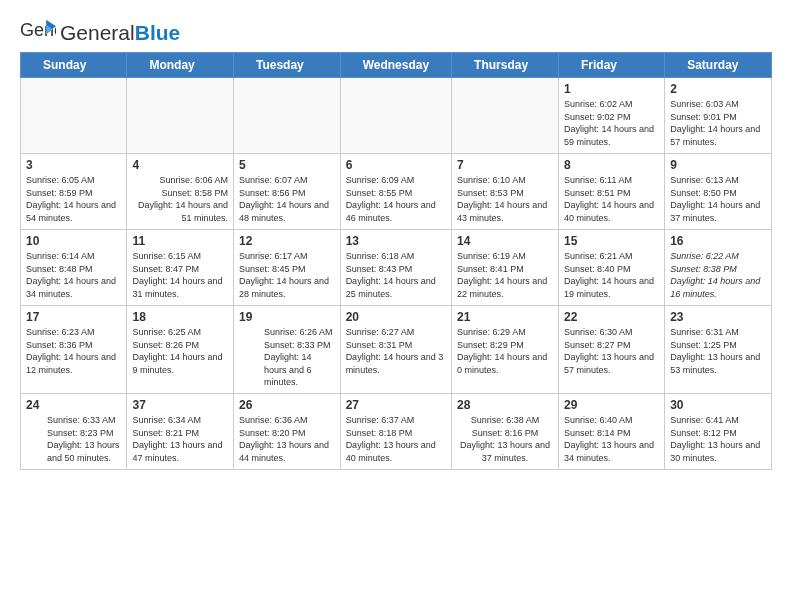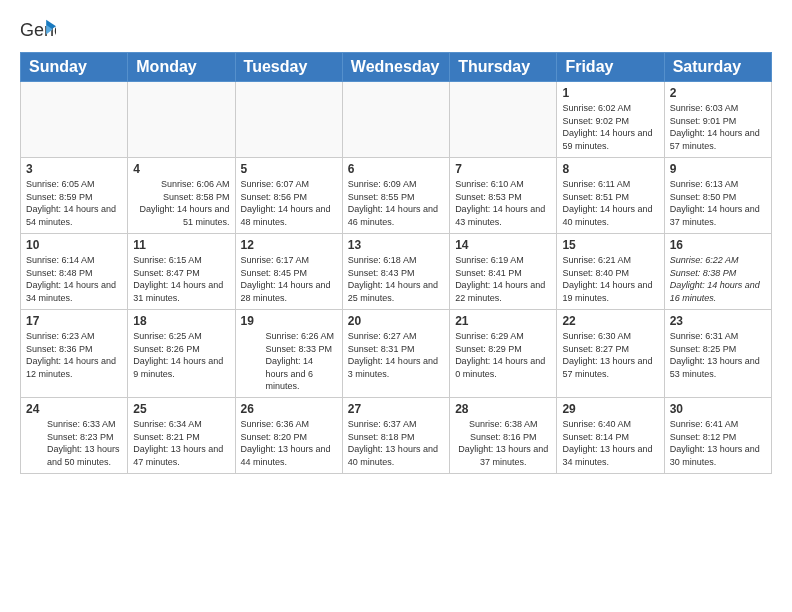--- a/index.html
+++ b/index.html
@@ -45,22 +45,22 @@
     .calendar {
       width: 100%;
       border-collapse: collapse;
       border: 1px solid #ccc;
       font-size: 10px;
     }
     .calendar th {
       background: #3a7abf;
       color: #fff;
       text-align: left;
-      padding: 5px 8px;
-      font-size: 16px;
+      padding: 5px 22px;
+      font-size: 12px;
       font-weight: bold;
       border: 1px solid #5590cc;
     }
     .calendar td {
       vertical-align: top;
       border: 1px solid #ccc;
       padding: 4px 5px;
       width: calc(100% / 7);
       min-height: 72px;
       height: 72px;
@@ -94,20 +94,23 @@
 <body>
 
 <div class="page">
   <div class="header">
     <div class="logo">
       <svg class="logo-icon" viewBox="0 0 44 34" xmlns="http://www.w3.org/2000/svg">
         <text x="0" y="22" font-size="22" font-family="Arial" fill="#333" font-weight="normal">General</text>
         <polygon points="32,2 44,10 32,18" fill="#1a7abf"></polygon>
         <polygon points="32,8 40,14 32,20" fill="#5aaae0"></polygon>
       </svg>
+      <div style="display:flex;flex-direction:column;line-height:1;">
+        <span style="font-size:21px;color:#333;font-family:Arial;">General<span style="font-weight:bold;color:#1a7abf;">Blue</span></span>
+      </div>
     </div>
     <div class="title-block">
       <div class="month-title"></div>
       <div class="subtitle"></div>
     </div>
   </div>
 
   <table class="calendar">
     <thead>
       <tr>
@@ -261,33 +264,33 @@
           </td>
           <td>
             <span class="day-number">22</span>
             <div class="day-info" style="white-space: pre-line;">Sunrise: 6:30 AM
 Sunset: 8:27 PM
 Daylight: 13 hours and 57 minutes.</div>
           </td>
           <td>
             <span class="day-number">23</span>
             <div class="day-info" style="white-space: pre-line;">Sunrise: 6:31 AM
-Sunset: 8:25 PM
+Sunset: 1:25 PM
 Daylight: 13 hours and 53 minutes.</div>
           </td>
         </tr>
         <tr class="week-row">
           <td>
             <span class="day-number">24</span>
             <div class="day-info" style="white-space: pre-line; margin-left: 21px;">Sunrise: 6:33 AM
 Sunset: 8:23 PM
 Daylight: 13 hours and 50 minutes.</div>
           </td>
           <td>
-            <span class="day-number">25</span>
+            <span class="day-number">37</span>
             <div class="day-info" style="white-space: pre-line;">Sunrise: 6:34 AM
 Sunset: 8:21 PM
 Daylight: 13 hours and 47 minutes.</div>
           </td>
           <td>
             <span class="day-number">26</span>
             <div class="day-info" style="white-space: pre-line;">Sunrise: 6:36 AM
 Sunset: 8:20 PM
 Daylight: 13 hours and 44 minutes.</div>
           </td>

